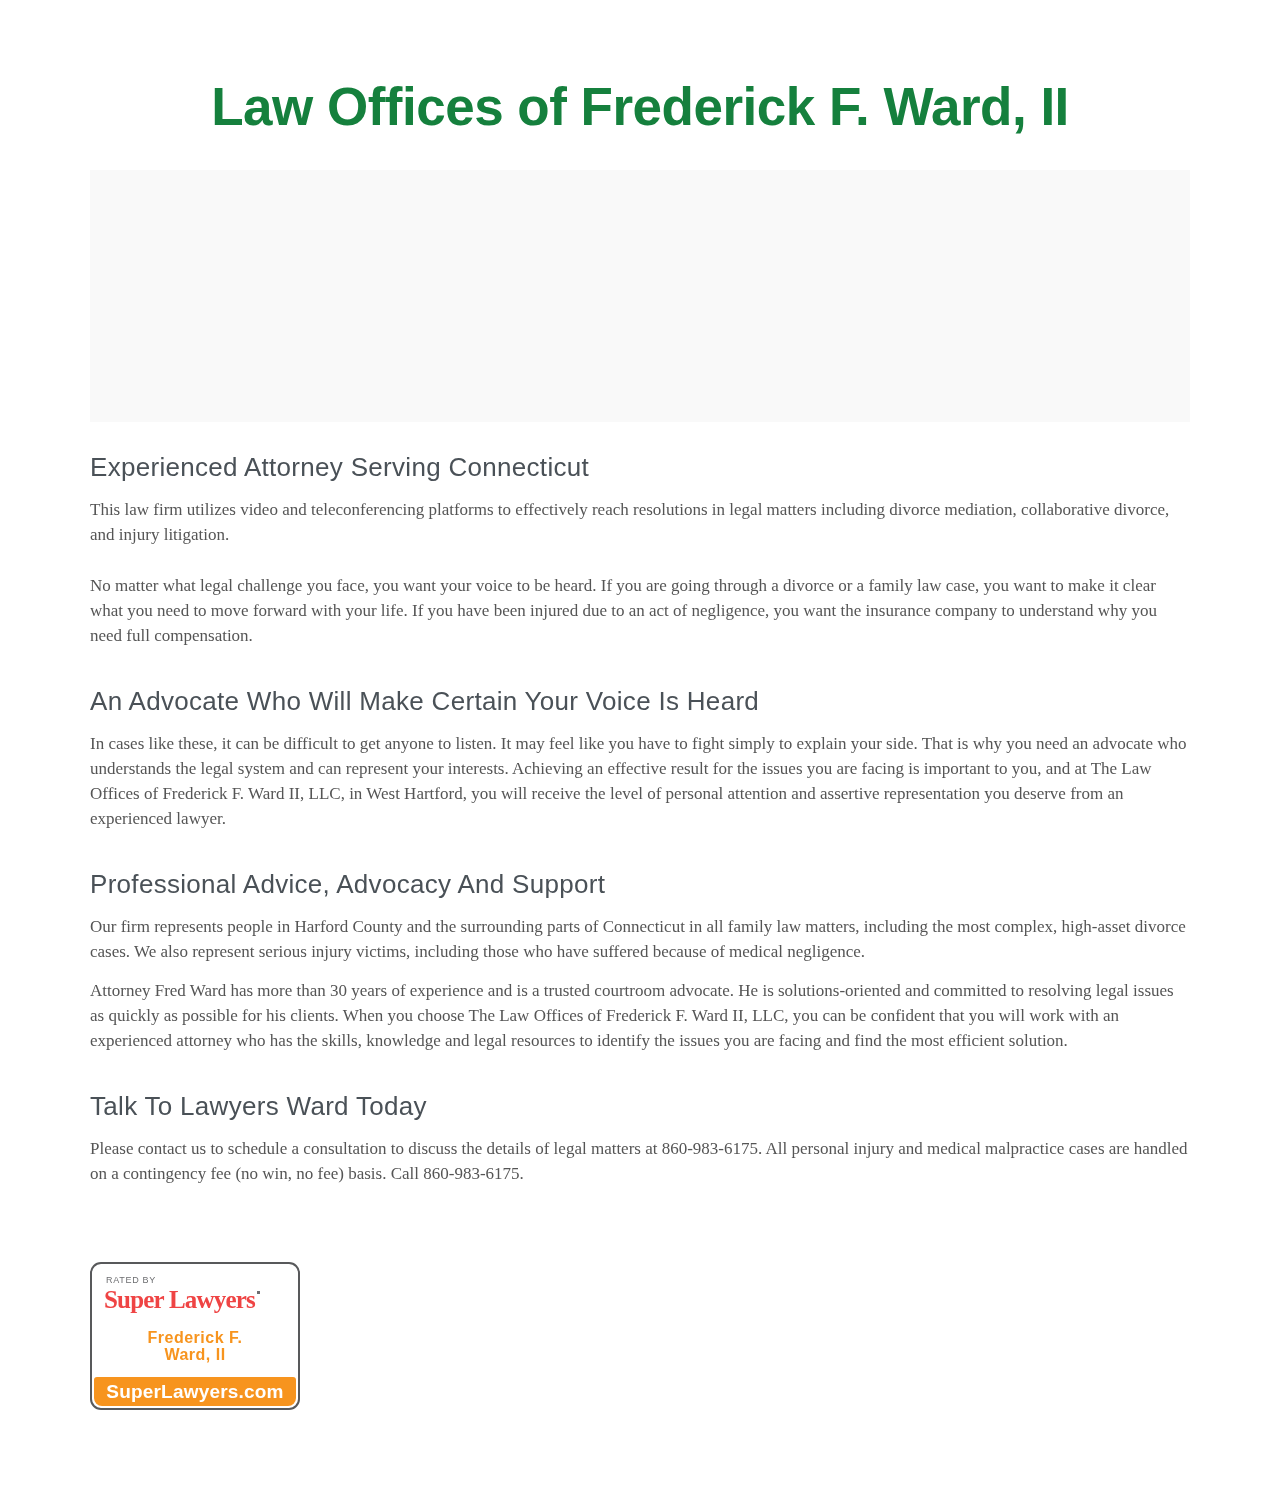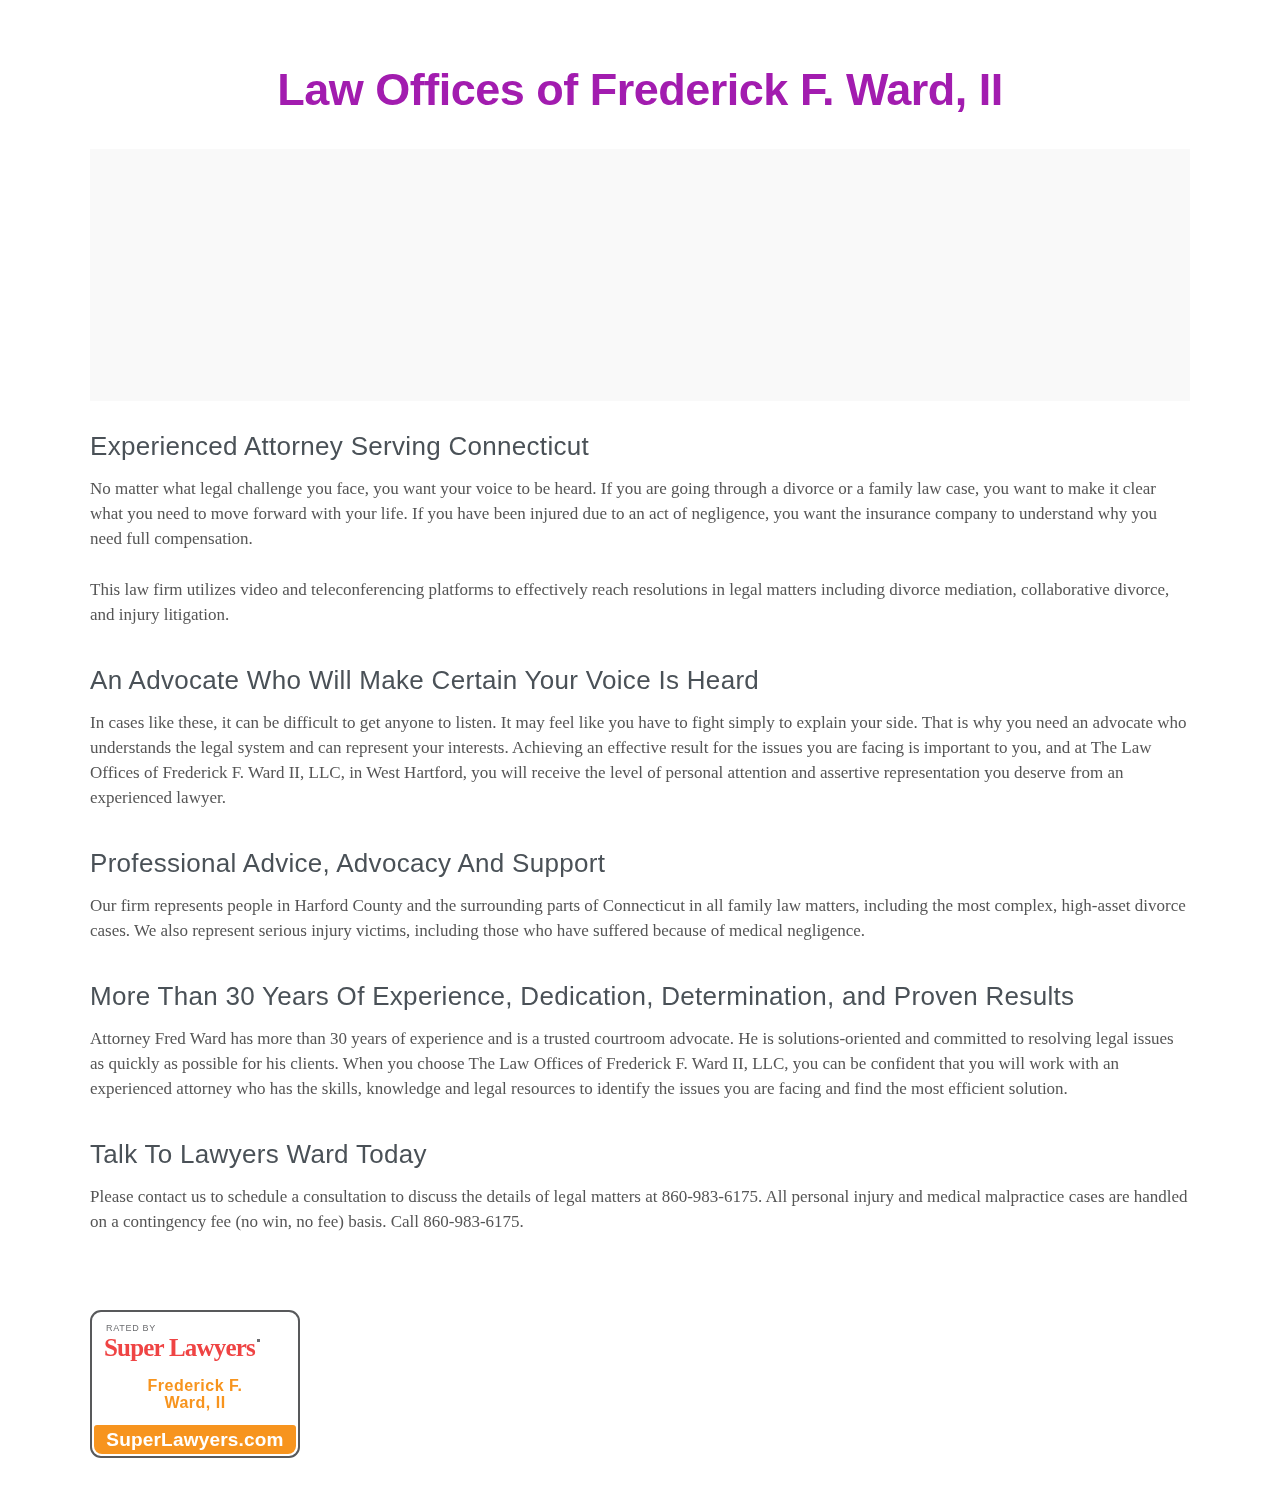--- a/index.html
+++ b/index.html
@@ -4,25 +4,25 @@
 <style>
   * { box-sizing: border-box; }
   html, body { margin: 0; padding: 0; background: #ffffff; }
   body { font-family: "Liberation Sans", sans-serif; width: 1280px; }
 
   .page { width: 1280px; min-height: 1495px; margin: 0 auto; padding-bottom: 54px; }
 
   
   .site-header { text-align: center; padding-top: 60px; }
   .site-title {
-    margin: 4px;
-    font-size: 45px;
+    margin: 16px;
+    font-size: 53px;
     font-weight: 700;
     letter-spacing: -0.5px;
-    color: #a21caf;
+    color: #15803d;
     font-family: "Liberation Sans", sans-serif;
     cursor: pointer;
   }
   .main-nav {
     margin-top: 31px;
     display: flex;
     justify-content: center;
     gap: 36px;
   }
   .nav-item {
@@ -131,36 +131,35 @@
   <header class="site-header">
     <h1 class="site-title">Law Offices of Frederick F. Ward, II</h1>
   </header>
 
   <main class="content">
 
     <div class="hero-placeholder"></div>
 
     <section>
       <h2 class="section-heading first">Experienced Attorney Serving Connecticut</h2>
+      <p class="body-text">This law firm utilizes video and teleconferencing platforms to effectively reach resolutions in legal matters including divorce mediation, collaborative divorce, and injury litigation.</p>
       <p class="body-text">No matter what legal challenge you face, you want your voice to be heard. If you are going through a divorce or a family law case, you want to make it clear what you need to move forward with your life. If you have been injured due to an act of negligence, you want the insurance company to understand why you need full compensation.</p>
-      <p class="body-text">This law firm utilizes video and teleconferencing platforms to effectively reach resolutions in legal matters including divorce mediation, collaborative divorce, and injury litigation.</p>
     </section>
 
     <section>
       <h2 class="section-heading">An Advocate Who Will Make Certain Your Voice Is Heard</h2>
       <p class="body-text">In cases like these, it can be difficult to get anyone to listen. It may feel like you have to fight simply to explain your side. That is why you need an advocate who understands the legal system and can represent your interests. Achieving an effective result for the issues you are facing is important to you, and at The Law Offices of Frederick F. Ward II, LLC, in West Hartford, you will receive the level of personal attention and assertive representation you deserve from an experienced lawyer.</p>
     </section>
 
     <section>
       <h2 class="section-heading">Professional Advice, Advocacy And Support</h2>
       <p class="body-text">Our firm represents people in Harford County and the surrounding parts of Connecticut in all family law matters, including the most complex, high-asset divorce cases. We also represent serious injury victims, including those who have suffered because of medical negligence.</p>
     </section>
 
     <section>
-      <h2 class="section-heading">More Than 30 Years Of Experience, Dedication, Determination, and Proven Results</h2>
       <p class="body-text">Attorney Fred Ward has more than 30 years of experience and is a trusted courtroom advocate. He is solutions-oriented and committed to resolving legal issues as quickly as possible for his clients. When you choose The Law Offices of Frederick F. Ward II, LLC, you can be confident that you will work with an experienced attorney who has the skills, knowledge and legal resources to identify the issues you are facing and find the most efficient solution.</p>
     </section>
 
     <section>
       <h2 class="section-heading">Talk To Lawyers Ward Today</h2>
       <p class="body-text">Please contact us to schedule a consultation to discuss the details of legal matters at 860-983-6175. All personal injury and medical malpractice cases are handled on a contingency fee (no win, no fee) basis. Call 860-983-6175.</p>
     </section>
 
     <div class="sl-badge">
       <div class="sl-rated">RATED BY</div>

